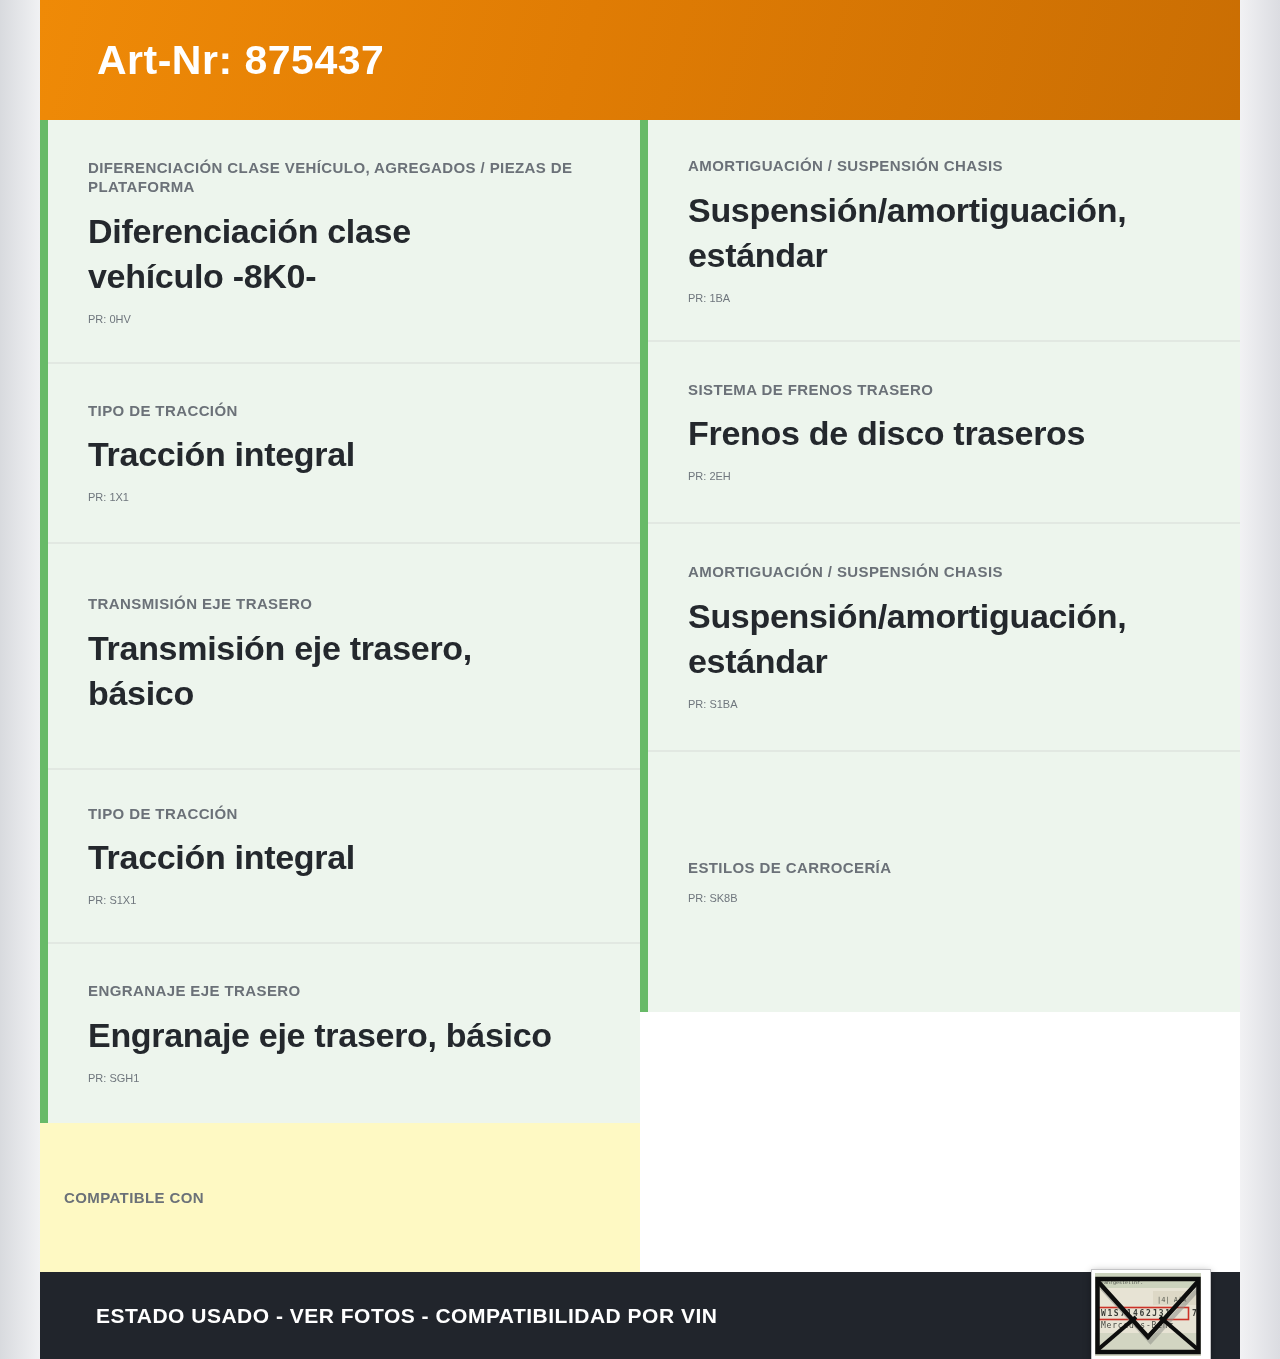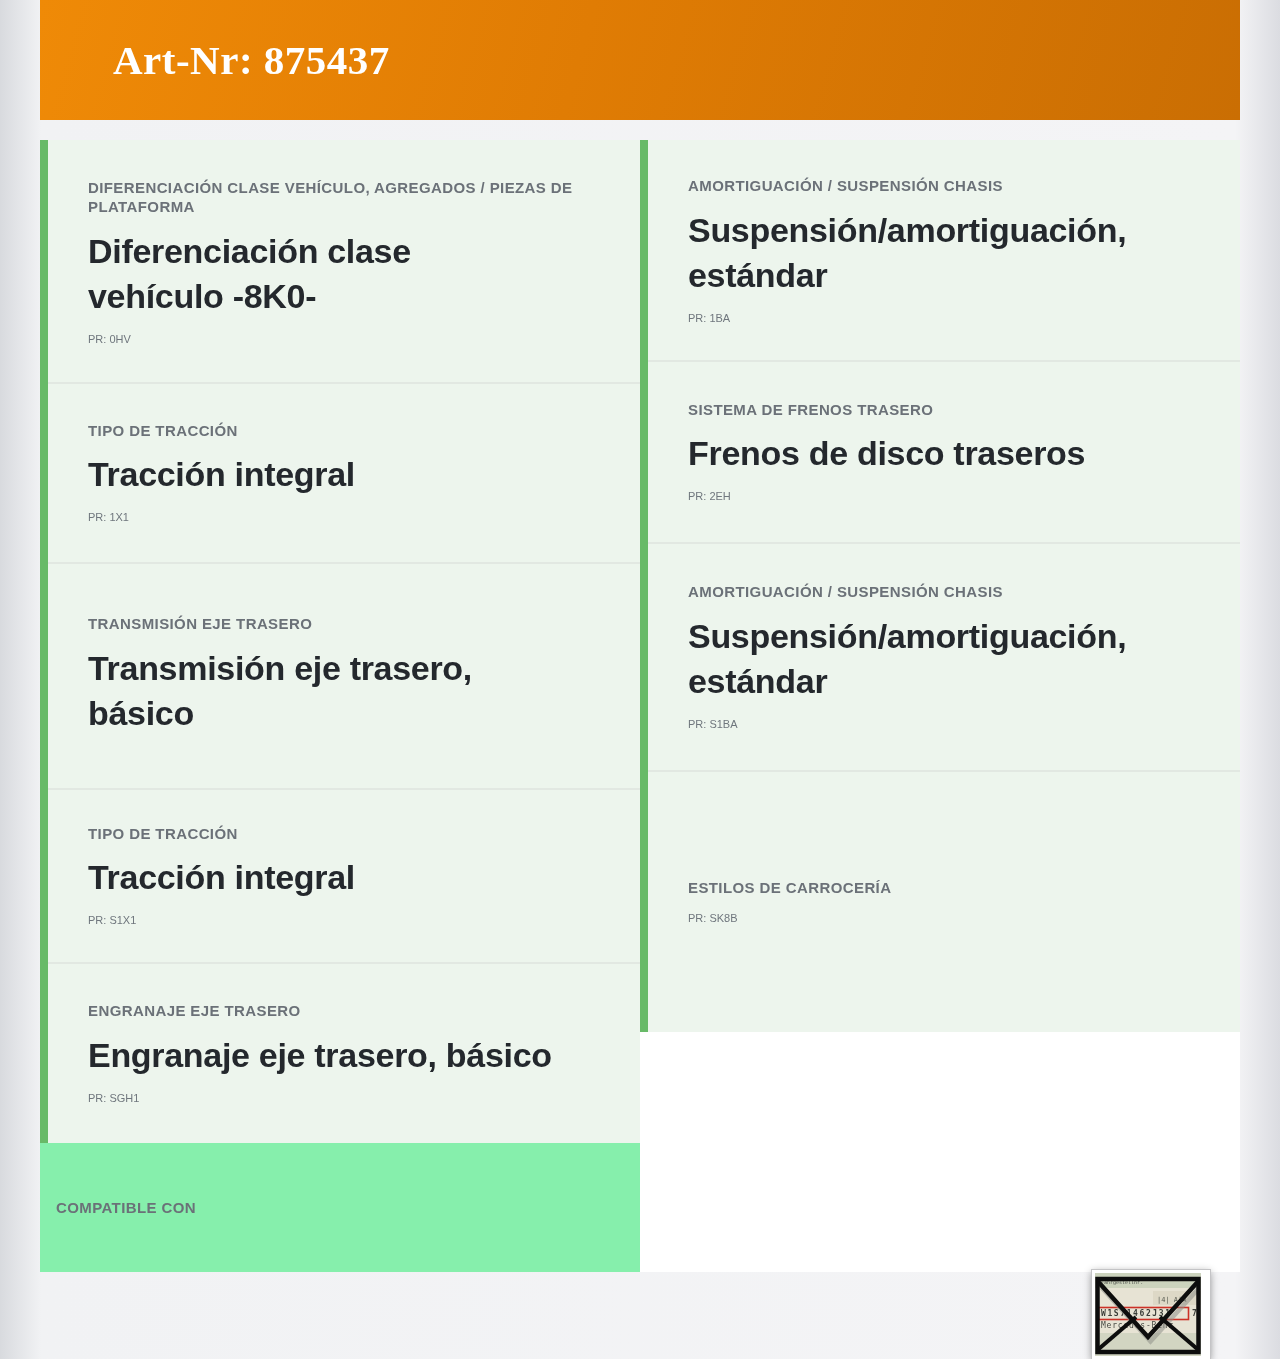--- a/index.html
+++ b/index.html
@@ -8,25 +8,25 @@
     font-family:"Liberation Sans",sans-serif;
     background:linear-gradient(90deg,#d8dade 0%,#f1f2f4 3.2%,#f4f4f6 96.5%,#dbdce1 100%);
   }
   .page{position:absolute;left:40px;top:0;width:1200px;height:1359px;}
 
   
   .hdr{
     height:120px;display:flex;align-items:center;
     background:linear-gradient(105deg,#ef8a07 0%,#e07c04 45%,#ca6e03 100%);
   }
-  .hdr h1{margin:16px;padding-left:57px;color:#ffffff;font-size:41px;font-weight:700;letter-spacing:.5px;font-family:Liberation Serif, serif;}
+  .hdr h1{margin:0;padding-left:57px;color:#ffffff;font-size:41px;font-weight:700;letter-spacing:.5px;}
 
   
   .cols{display:flex;width:1200px;height:1152px;}
-  .col{width:600px;display:flex;flex-direction:column;margin-top:20px;}
+  .col{width:600px;display:flex;flex-direction:column;}
 
   .card{
     box-sizing:border-box;background:#edf5ed;border-left:8px solid #68ba68;
     padding:0 32px 0 40px;display:flex;flex-direction:column;justify-content:center;
   }
   .card + .card{box-shadow:inset 0 2px 0 0 #e2e8e2;}
   .col-left  .card:nth-child(1){height:242px}
   .col-left  .card:nth-child(2){height:180px}
   .col-left  .card:nth-child(3){height:226px}
   .col-left  .card:nth-child(4){height:174px}
@@ -43,22 +43,22 @@
   }
   .card-title{
     color:#24282d;font-size:34px;font-weight:700;line-height:45px;
     letter-spacing:-.3px;max-width:465px;margin-top:12px;
   }
   .col-left .card:nth-child(1) .card-title{max-width:380px;}
   .card-pr{color:#6f767d;font-size:11px;margin-top:14px;}
 
   
   .compat{
-    flex:1;box-sizing:border-box;background:#86efac;
-    padding:0 16px;display:flex;flex-direction:column;justify-content:center;
+    flex:1;box-sizing:border-box;background:#fef9c3;
+    padding:0 24px;display:flex;flex-direction:column;justify-content:center;
   }
   .compat-label{color:#6b7178;font-size:15px;font-weight:700;letter-spacing:.4px;}
   .compat-text{color:#282c31;font-size:20px;font-weight:700;line-height:29px;margin-top:11px;max-width:556px;}
 
   .filler{flex:1;background:#ffffff;}
 
   
   .footer{
     height:87px;background:#21252c;display:flex;align-items:center;
   }
@@ -131,20 +131,23 @@
       </div>
       <div class="card">
         <div class="card-label">ESTILOS DE CARROCERÍA</div>
         <div class="card-pr">PR: SK8B</div>
       </div>
       <div class="filler"></div>
     </div>
 
   </div>
 
+  <div class="footer">
+    <div class="footer-text">ESTADO USADO - VER FOTOS - COMPATIBILIDAD POR VIN</div>
+  </div>
 
 </div>
 
 <div class="vin-photo">
   <svg width="106" height="83" viewBox="0 0 106 83" xmlns="http://www.w3.org/2000/svg">
 
     <rect x="0" y="0" width="106" height="83" fill="#e7e3d4"></rect>
     <rect x="0" y="0" width="106" height="15" fill="#ccd3bd"></rect>
     <rect x="0" y="60" width="106" height="23" fill="#d2d5c2"></rect>
     <rect x="58" y="18" width="48" height="14" fill="#ddd8c6"></rect>

